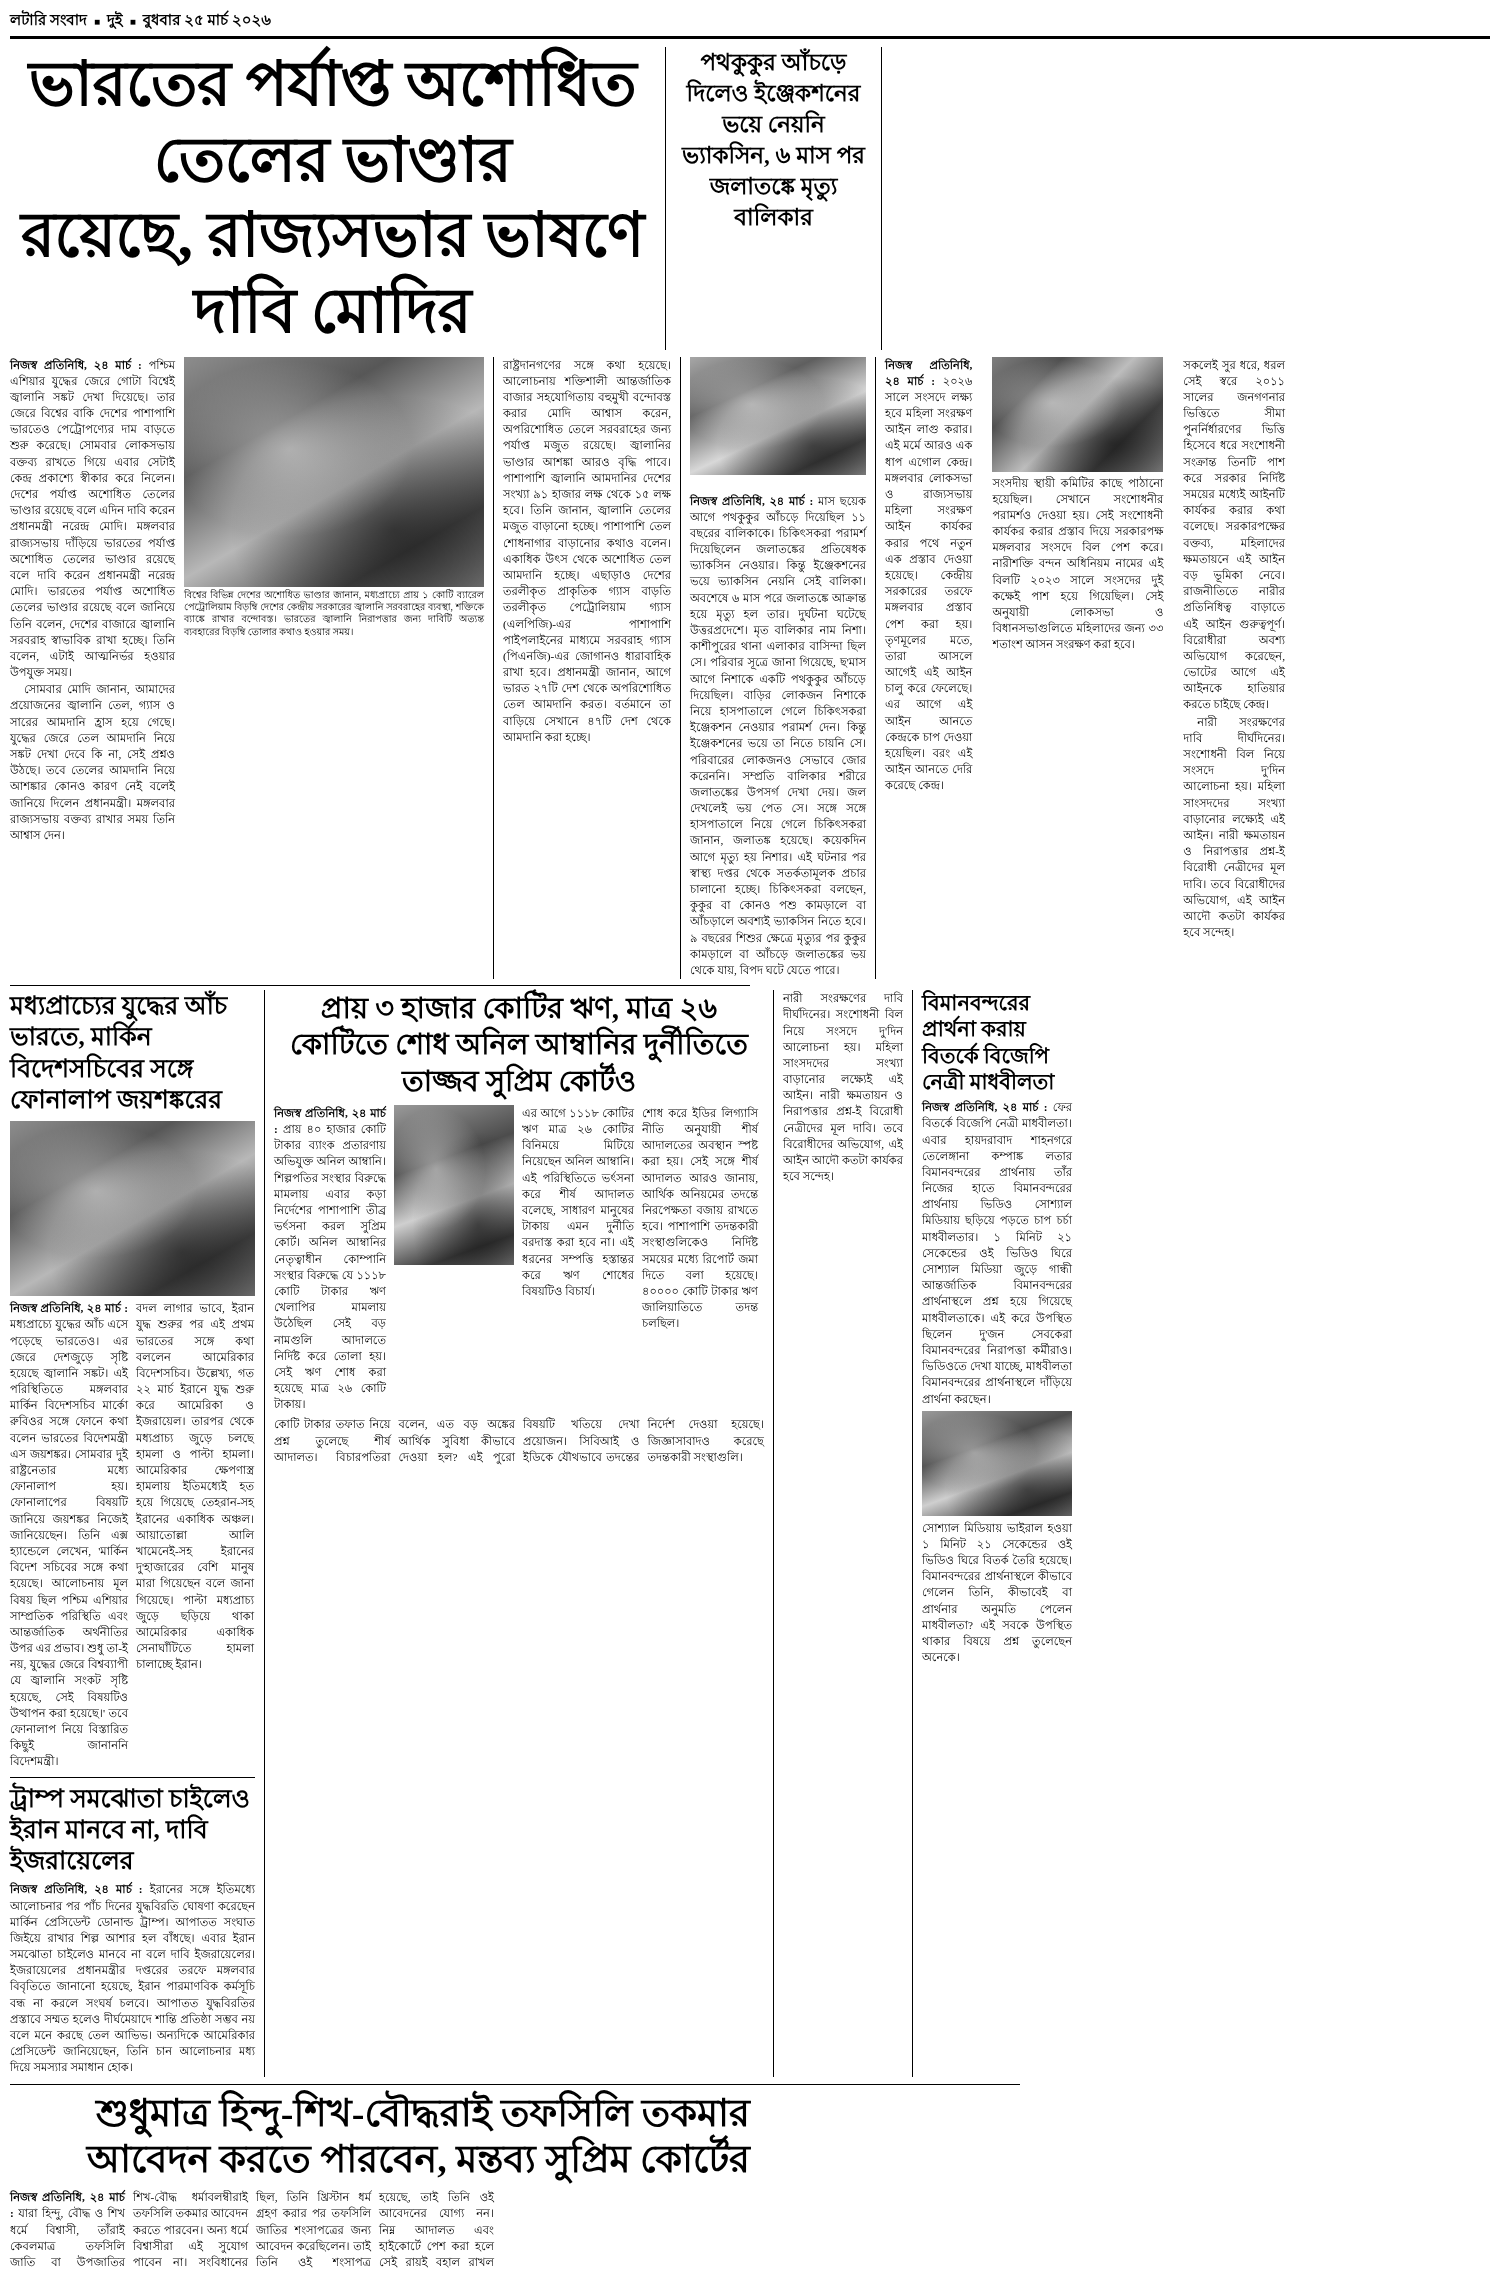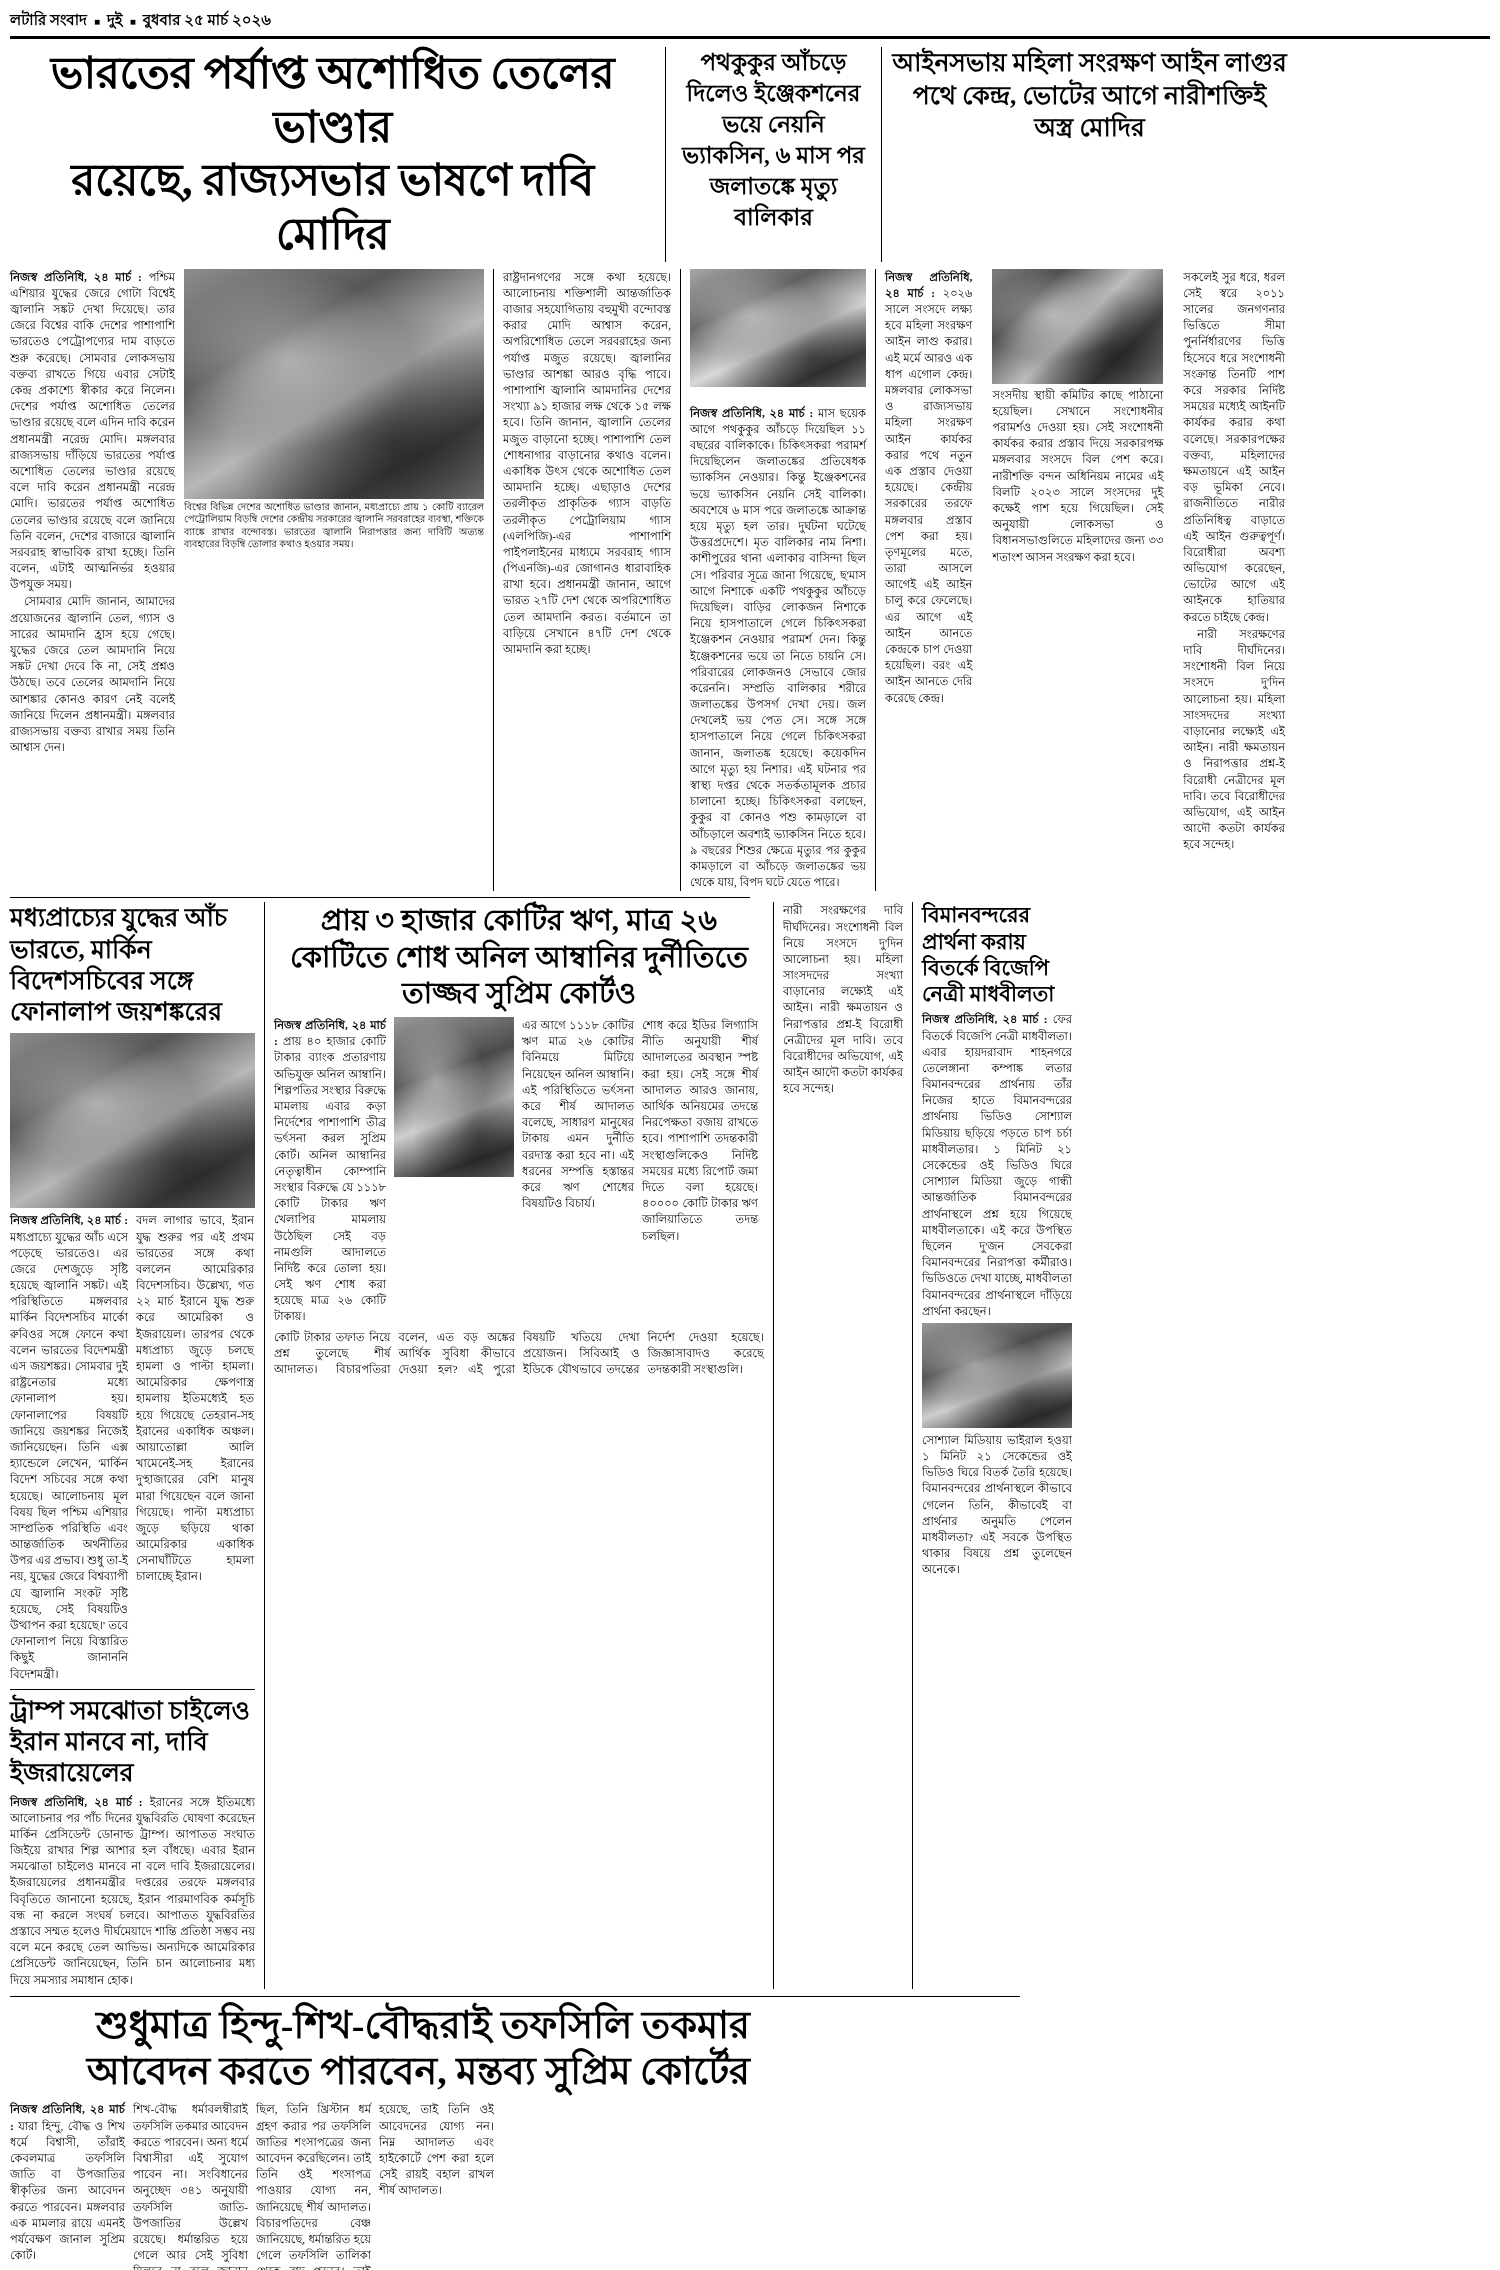--- a/index.html
+++ b/index.html
@@ -23,21 +23,21 @@
     padding-bottom: 3px;
   }
   .masthead .sq { font-size: 10px; }
   .rule-thick { border-top: 3px solid #000; }
   .rule-thin  { border-top: 1px solid #000; }
 
   
   .topband { display: flex; gap: 10px; padding-top: 8px; }
   .topband-left { width: 645px; }
   .hl-main {
-    font-size: 44px; font-weight: bold; line-height: 1.22;
+    font-size: 62px; font-weight: bold; line-height: 1.22;
     text-align: center; letter-spacing: -0.5px;
   }
   .vdiv { width: 1px; background: #000; align-self: stretch; }
   .topband-mid { width: 195px; }
   .hl-mid {
     font-size: 23px; font-weight: bold; line-height: 1.35;
     text-align: center;
   }
   .topband-right { width: 395px; }
   .hl-right {
@@ -99,23 +99,20 @@
   <div class="topband">
     <div class="topband-left">
       <div class="hl-main">ভারতের পর্যাপ্ত অশোধিত তেলের ভাণ্ডার</div>
       <div class="hl-main">রয়েছে, রাজ্যসভার ভাষণে দাবি মোদির</div>
     </div>
     <div class="vdiv"></div>
     <div class="topband-mid">
       <div class="hl-mid">পথকুকুর আঁচড়ে দিলেও ইঞ্জেকশনের ভয়ে নেয়নি ভ্যাকসিন, ৬ মাস পর জলাতঙ্কে মৃত্যু বালিকার</div>
     </div>
     <div class="vdiv"></div>
-    <div class="topband-right">
-      <div class="hl-right">আইনসভায় মহিলা সংরক্ষণ আইন লাগুর পথে কেন্দ্র, ভোটের আগে নারীশক্তিই অস্ত্র মোদির</div>
-    </div>
   </div>
 
   <div class="row" style="margin-top:7px;">
 
     <div class="col" style="width:165px;">
       <p class="noind"><span class="byline">নিজস্ব প্রতিনিধি, ২৪ মার্চ :</span>
         <span>পশ্চিম এশিয়ার যুদ্ধের জেরে গোটা বিশ্বেই জ্বালানি সঙ্কট দেখা দিয়েছে। তার জেরে বিশ্বের বাকি দেশের পাশাপাশি ভারতেও পেট্রোপণ্যের দাম বাড়তে শুরু করেছে। সোমবার লোকসভায় বক্তব্য রাখতে গিয়ে এবার সেটাই কেন্দ্র প্রকাশ্যে স্বীকার করে নিলেন। দেশের পর্যাপ্ত অশোধিত তেলের ভাণ্ডার রয়েছে বলে এদিন দাবি করেন প্রধানমন্ত্রী নরেন্দ্র মোদি। মঙ্গলবার রাজ্যসভায় দাঁড়িয়ে ভারতের পর্যাপ্ত অশোধিত তেলের ভাণ্ডার রয়েছে বলে দাবি করেন প্রধানমন্ত্রী নরেন্দ্র মোদি। ভারতের পর্যাপ্ত অশোধিত তেলের ভাণ্ডার রয়েছে বলে জানিয়ে তিনি বলেন, দেশের বাজারে জ্বালানি সরবরাহ স্বাভাবিক রাখা হচ্ছে। তিনি বলেন, এটাই আত্মনির্ভর হওয়ার উপযুক্ত সময়।</span></p>
       <p>সোমবার মোদি জানান, আমাদের প্রয়োজনের জ্বালানি তেল, গ্যাস ও সারের আমদানি হ্রাস হয়ে গেছে। যুদ্ধের জেরে তেল আমদানি নিয়ে সঙ্কট দেখা দেবে কি না, সেই প্রশ্নও উঠছে। তবে তেলের আমদানি নিয়ে আশঙ্কার কোনও কারণ নেই বলেই জানিয়ে দিলেন প্রধানমন্ত্রী। মঙ্গলবার রাজ্যসভায় বক্তব্য রাখার সময় তিনি আশ্বাস দেন।</p>
     </div>
 

